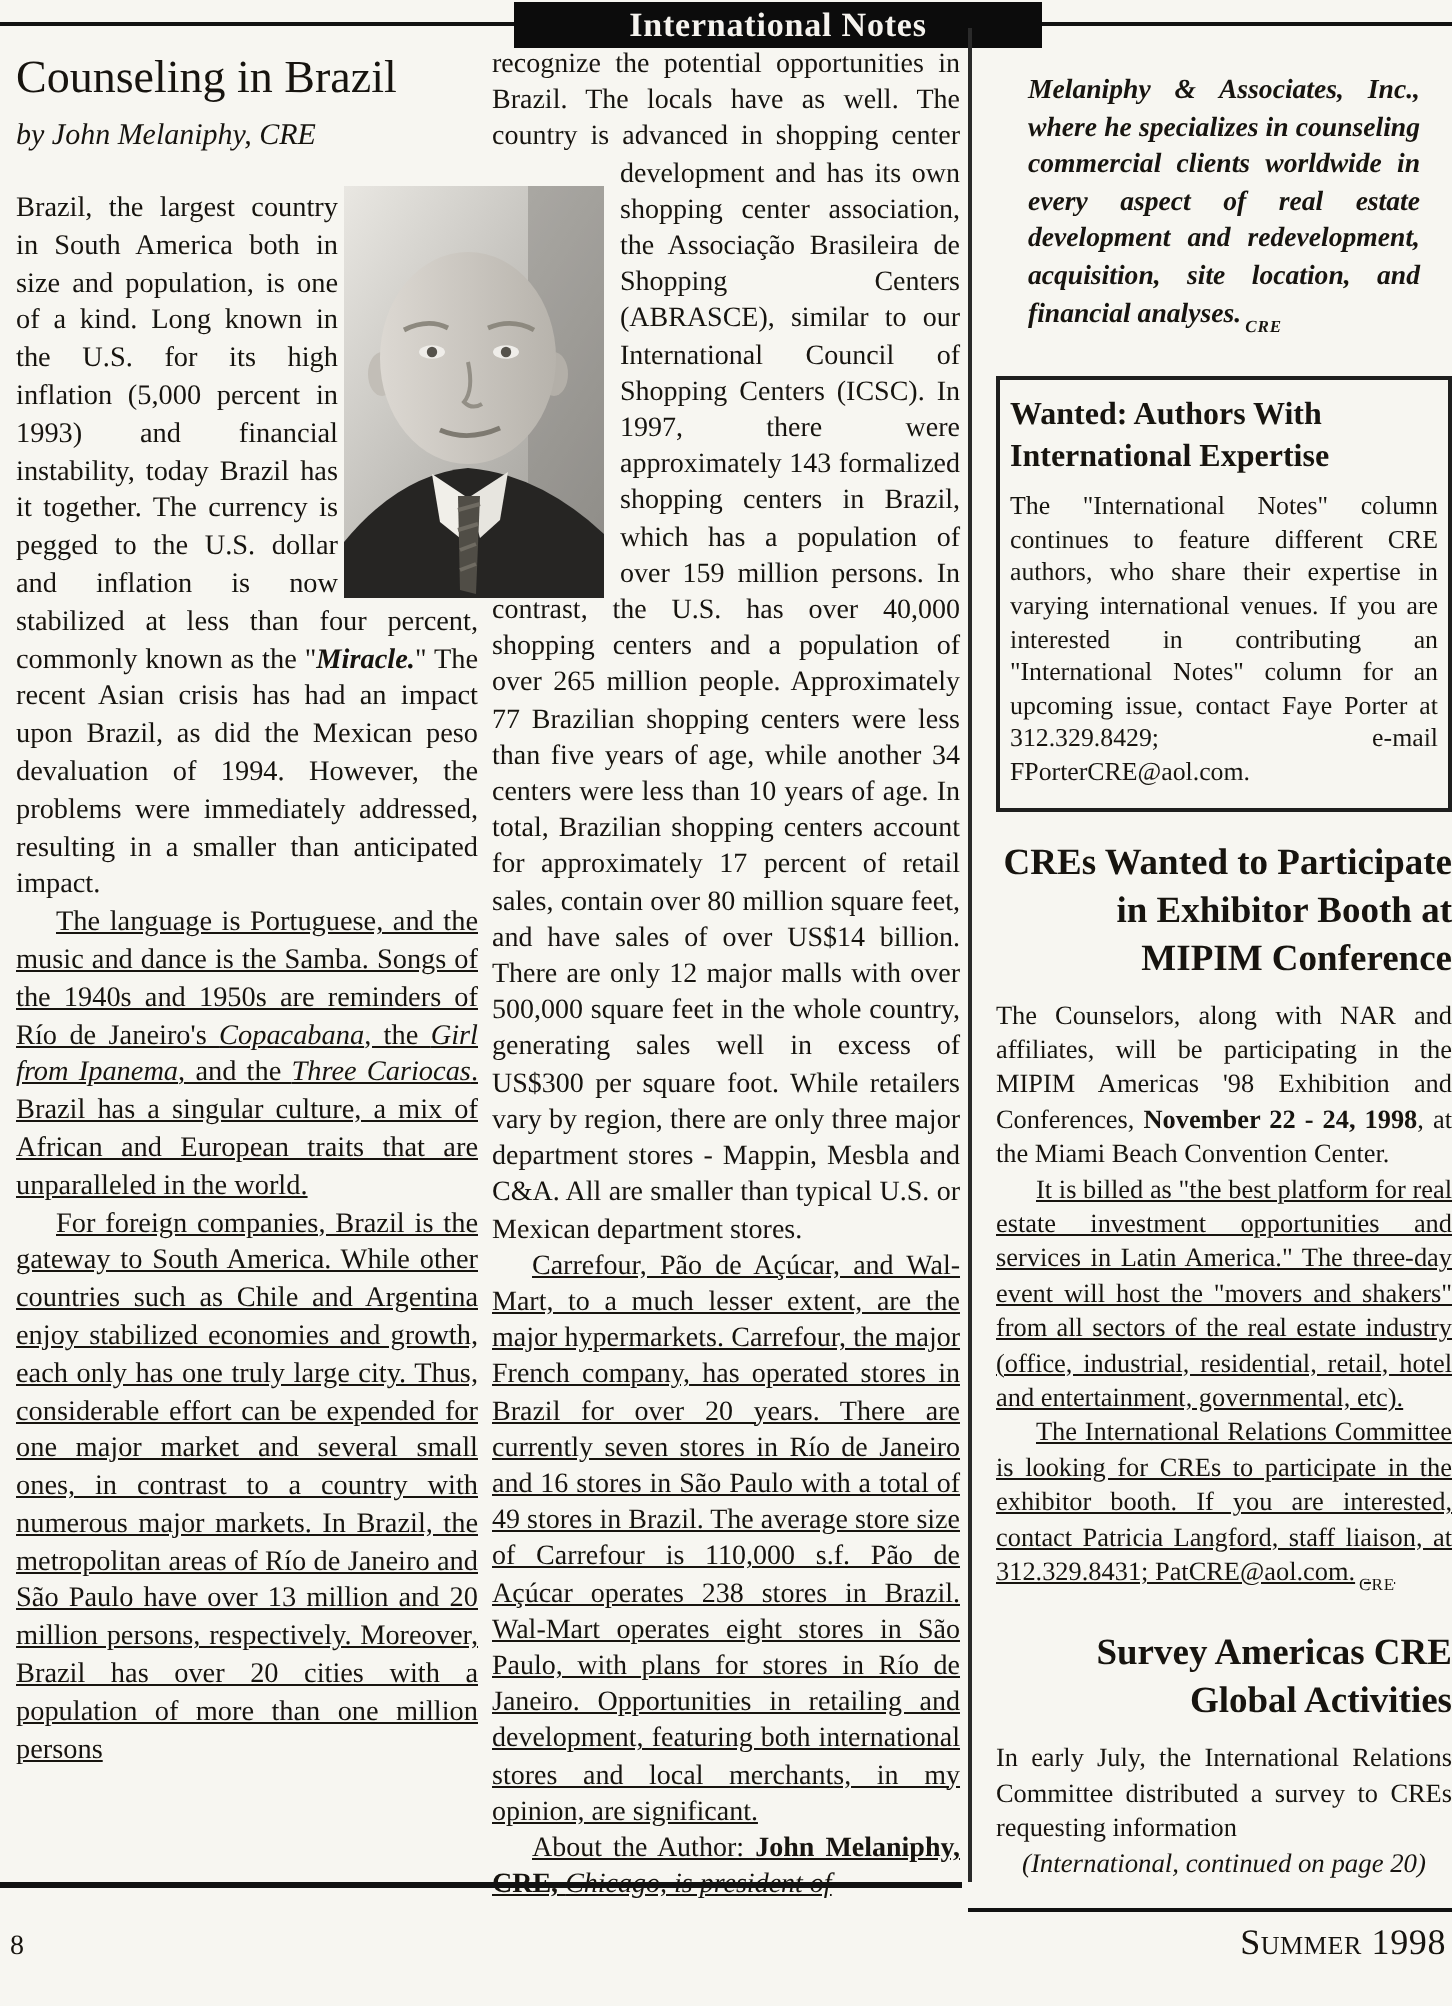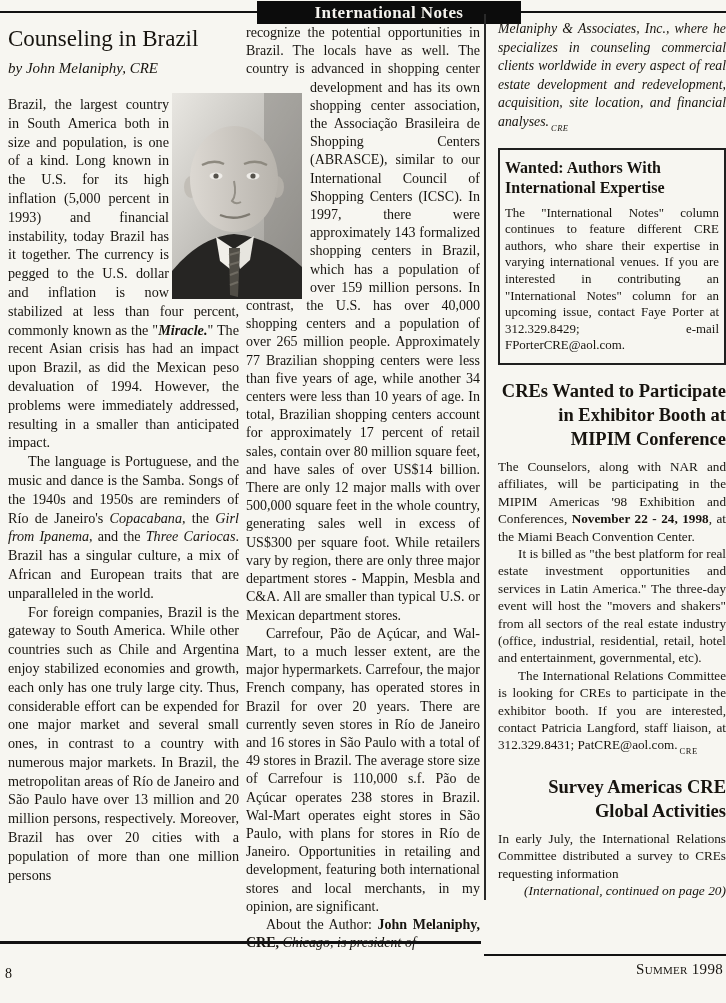--- a/index.html
+++ b/index.html
@@ -14,36 +14,36 @@
   .col-mid{left:246px;top:24px;width:234px;}
   .col-right{left:484px;top:14px;width:242px;border-left:2px solid #2a2a2a;
              padding:6px 0 0 12px;box-sizing:border-box;}
   .title{font-size:23px;font-weight:normal;line-height:26px;margin:0;}
   .byline{font-style:italic;font-size:15px;margin:8px 0 0;}
   .bt{margin:0;text-align:justify;}
   .col-left .bt{font-size:14.2px;line-height:18.8px;}
   .col-mid .bt{font-size:14px;line-height:18.2px;}
   .col-right .bt{font-size:13.2px;line-height:17.4px;}
   .first-para{margin-top:18px;}
-  .ind{text-indent:20px;}
+  .ind{text-indent:20px;text-decoration:underline;}
   .spacer-left{float:right;width:70px;height:206px;}
   .spacer-mid{float:left;width:64px;height:202px;}
   .photo{position:absolute;left:172px;top:93px;width:130px;height:206px;z-index:3;}
   .i{font-style:italic;} .b{font-weight:bold;} .bi{font-weight:bold;font-style:italic;}
   .cre{font-size:8.5px;letter-spacing:.5px;vertical-align:-5px;padding-left:2px;}
-  .author-cont{font-style:italic;font-size:13.8px;line-height:18.6px;margin:0;text-align:justify;}
+  .author-cont{font-style:italic;font-size:13.8px;line-height:18.6px;margin:16px;text-align:justify;font-weight:bold;}
   .wanted-box{border:2px solid #1f1f1f;margin-top:10px;padding:8px 5px 9px;}
   .wanted-title{font-size:16px;font-weight:bold;line-height:20.5px;margin:0 0 6px;text-align:left;}
   .wanted-body{font-size:12.9px;line-height:16.6px;margin:0;text-align:justify;}
   .sec-heading{font-size:18.5px;font-weight:bold;line-height:24px;margin:14px 0 7px;text-align:right;}
-  .continuation{font-style:italic;text-align:right;margin:0;font-size:13.4px;line-height:18px;}
+  .continuation{font-style:italic;text-align:center;margin:0;font-size:13.4px;line-height:18px;}
   .footer-line-left{position:absolute;left:0;top:941px;width:481px;height:3px;background:#121212;}
   .footer-line-right{position:absolute;left:484px;top:954px;width:242px;height:2px;background:#121212;}
   .page-number{position:absolute;left:5px;top:966px;font-size:14px;}
-  .issue{position:absolute;right:3px;top:961px;font-size:15px;font-variant:small-caps;letter-spacing:.3px;}
+  .issue{position:absolute;right:3px;top:961px;font-size:18px;font-variant:small-caps;letter-spacing:.3px;}
 </style>
 </head>
 <body>
 
 <div class="page">
 
   <div class="rule-top"></div>
   <div class="banner">
     <span>International Notes</span>
   </div>

